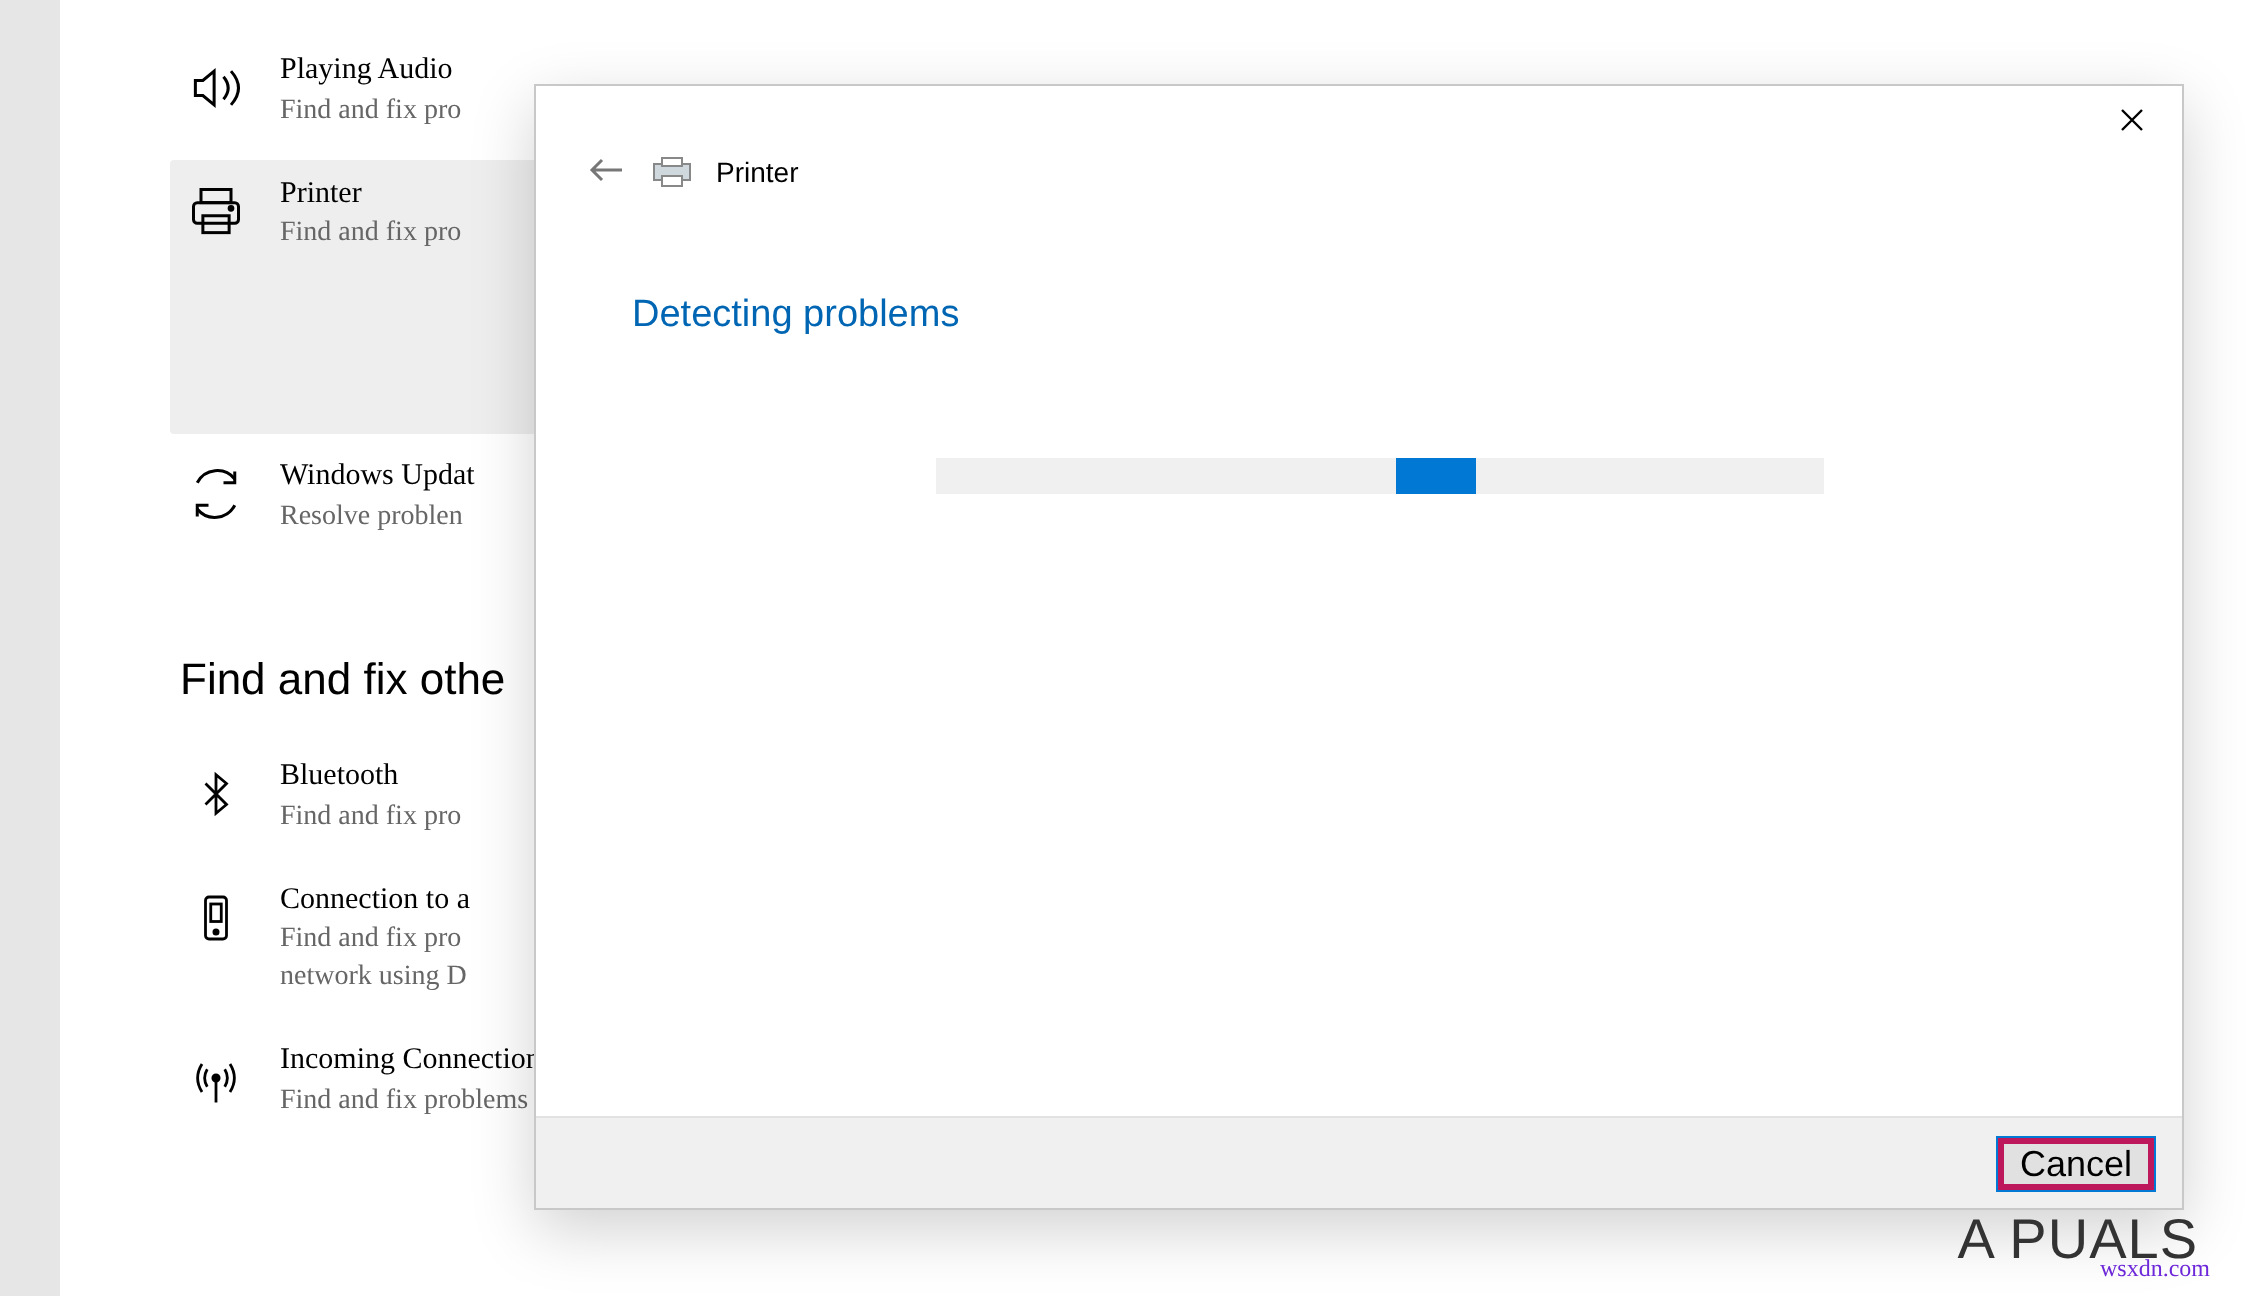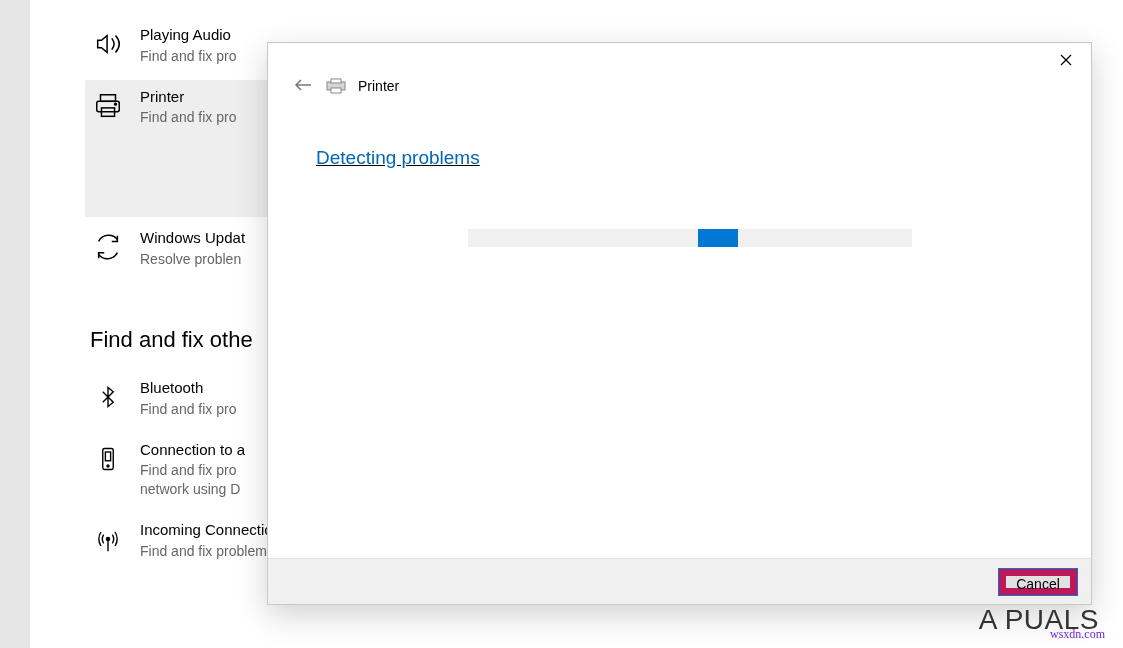--- a/index.html
+++ b/index.html
@@ -25,20 +25,21 @@
       padding-top: 18px;
       padding-left: 55px;
       width: 600px;
     }
     .ts-item {
       display: flex;
       align-items: flex-start;
       padding: 8px 15px 10px 5px;
       margin-bottom: 4px;
       border-radius: 2px;
+      font-family: Liberation Serif, serif;
     }
     .ts-item.selected { background: #eeeeee; }
     .ts-icon {
       width: 36px; height: 36px;
       flex: 0 0 36px;
       margin-right: 14px;
       display: flex; align-items: center; justify-content: center;
       color: #000;
     }
     .ts-text { flex: 1; }
@@ -80,21 +81,21 @@
     .back-arrow {
       width: 22px; height: 22px;
       display:flex;align-items:center;justify-content:center;
       color:#444; cursor:pointer; background:none;border:none;
     }
     .printer-glyph {
       width: 20px; height: 16px;
       display:flex;align-items:center;justify-content:center;
     }
     .dlg-title { font-size: 14px; color:#000; }
-    .dlg-body { padding: 40px 28px 0 48px; text-decoration: underline; }
+    .dlg-body { padding: 40px 28px 0 48px; }
     .dlg-heading { font-size: 19px; color:#0066b4; font-weight:400; margin-bottom:60px; }
     .progress-track {
       height: 18px;
       background: #f0f0f0;
       width: 444px;
       margin: 0 auto;
       position: relative;
     }
     .progress-chunk {
       position:absolute; top:0; height:100%;
@@ -107,23 +108,23 @@
       left:0; right:0; bottom:0;
       height: 46px;
       background:#f0f0f0;
       border-top:1px solid #e2e2e2;
       display:flex; align-items:center; justify-content:flex-end;
       padding-right:14px;
     }
     .btn {
       min-width:78px; height:26px;
       background:#e1e1e1;
-      border:7px solid #be185d;
+      border:3px solid #be185d;
       outline:1px solid #0078d4;
-      font-size:14px;
+      font-size:18px;
       cursor:pointer;
     }
     .watermark {
       position:absolute;
       right:18px; bottom:6px;
       font-size:12px; color:#6d28d9;
       font-family: Liberation Serif, serif;
     }
     .logo-wm {
       position:absolute;

